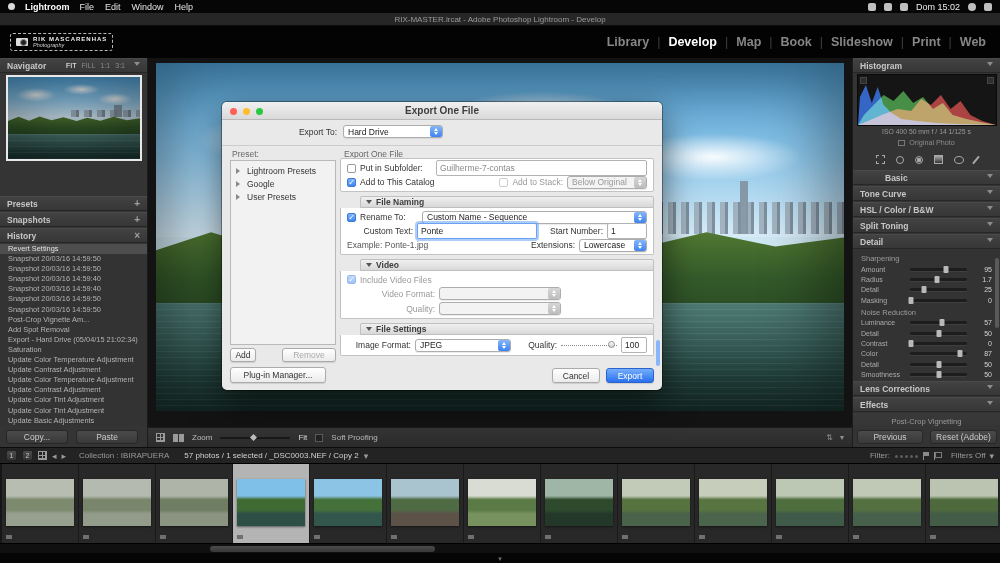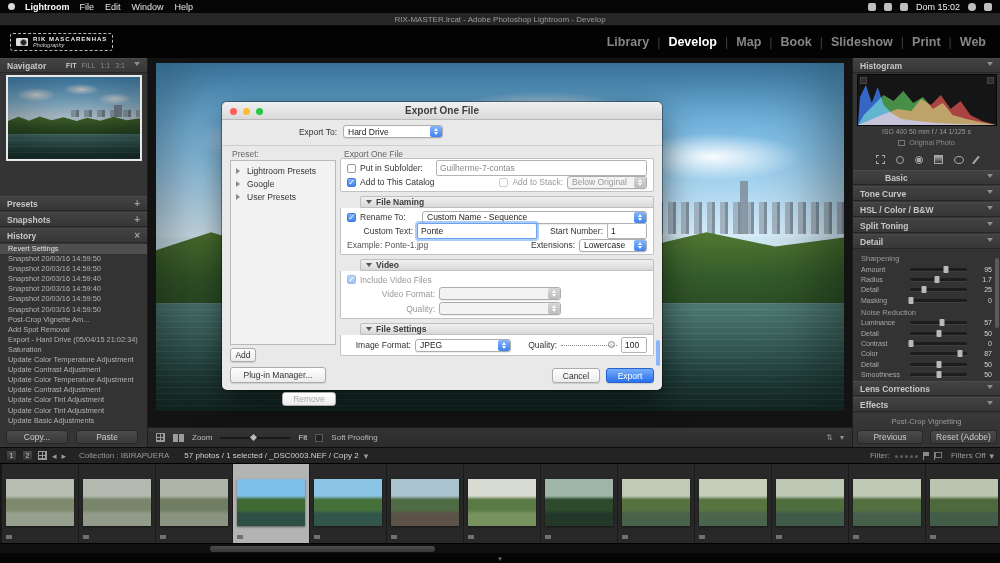--- a/index.html
+++ b/index.html
@@ -137,21 +137,21 @@
   .tl.red { left:8px; background:#ff5f57; } .tl.yel { left:21px; background:#febc2e; } .tl.grn { left:34px; background:#28c840; }
   #dlg-exportto { position:absolute; top:23px; left:30px; display:flex; align-items:center; gap:6px; }
   #dlg-exportto .lab { width:85px; text-align:right; color:#333; }
   #dlg-sep { position:absolute; top:43px; left:0; right:0; border-bottom:1px solid #cdcdcd; }
   #preset-label { position:absolute; left:10px; top:47px; color:#666; }
   #sect-label { position:absolute; left:122px; top:47px; color:#666; }
   #preset-list { position:absolute; left:8px; top:58px; width:106px; height:185px; background:#f2f2f2; border:1px solid #b9b9b9; padding-top:3px; }
   .preset-item { display:flex; align-items:center; gap:4px; height:13px; padding:0 5px; font-size:8.5px; color:#333; }
   .preset-item .tri { width:0; height:0; border:3px solid transparent; border-left:4px solid #8a8a8a; flex:none; }
   .mac-btn { background:linear-gradient(#ffffff,#ebebeb); border:1px solid #ababab; border-radius:3px; font-size:8.5px; color:#333; display:flex; align-items:center; justify-content:center; box-shadow:0 1px 1px rgba(0,0,0,.12); }
-  .mac-btn.disabled { color:#aaa;margin-top:44px; }
+  .mac-btn.disabled { color:#aaa; }
   #add-btn { position:absolute; left:8px; top:246px; width:26px; height:14px; }
   #remove-btn { position:absolute; left:60px; top:246px; width:54px; height:14px; }
   #plugin-btn { position:absolute; left:8px; top:265px; width:96px; height:16px; }
   #cancel-btn { position:absolute; right:62px; top:266px; width:48px; height:15px; }
   #export-btn { position:absolute; right:8px; top:266px; width:48px; height:15px; background:linear-gradient(#74aefb,#2a70ee); border:1px solid #2a63cf; color:#fff; }
   #dlg-col { position:absolute; left:118px; top:56px; width:314px; height:208px; overflow:hidden; }
   .frow { display:flex; align-items:center; height:14px; gap:4px; }
   .box-plain { background:#fff; border:1px solid #c2c2c2; border-radius:2px; padding:2px 6px; }
   .sec-bar { height:12px; background:linear-gradient(#f0f0f0,#d8d8d8); border:1px solid #bfbfbf; border-radius:2px 2px 0 0; display:flex; align-items:center; padding:0 5px; font-weight:bold; color:#3d3d3d; margin-top:4px;margin-left:20px; }
   .sec-bar .dis { width:0; height:0; border:3px solid transparent; border-top:4px solid #555; margin:3px 4px 0 0; }

